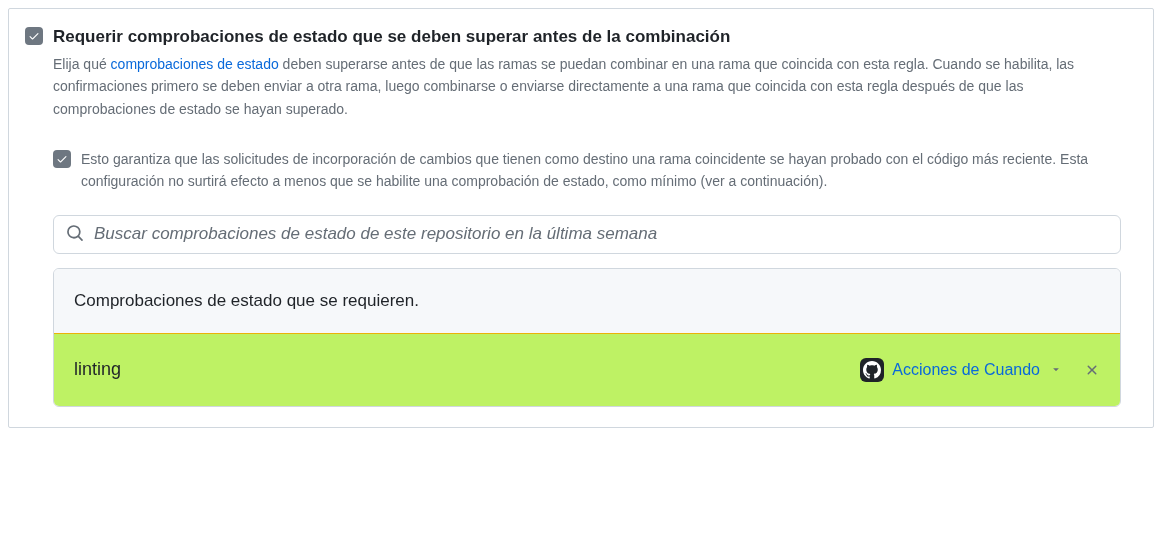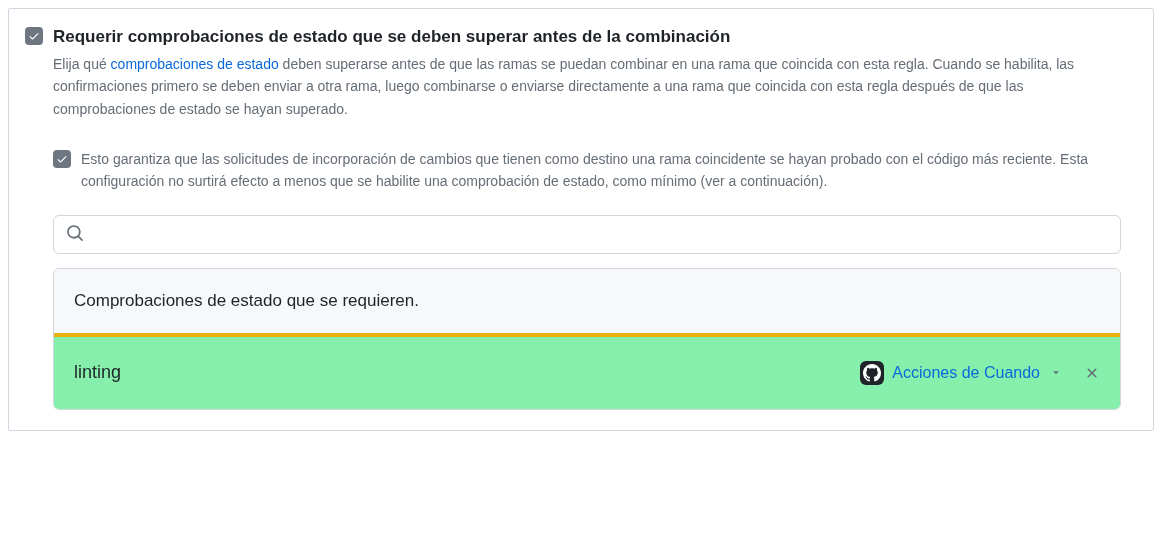--- a/index.html
+++ b/index.html
@@ -102,27 +102,27 @@
       margin-left: 28px;
       border: 1px solid #d0d7de;
       border-radius: 6px;
       overflow: hidden;
     }
     .checks-header {
       background: #f6f8fa;
       padding: 22px 20px;
       font-size: 17px;
       color: #1f2328;
-      border-bottom: 4px solid #eab308;
+      border-bottom: 1px solid #eab308;
     }
     .checks-row {
       display: flex;
       align-items: center;
       padding: 24px 20px;
-      background: #86efac;
+      background: #bef264;
     }
     .check-name {
       flex: 1;
       font-size: 18px;
       color: #1f2328;
     }
     .source-wrap {
       display: flex;
       align-items: center;
       gap: 8px;
@@ -189,20 +189,21 @@
     </div>
   </div>
 
   <div class="search-row">
     <div class="search-input-wrap">
       <span class="search-icon">
         <svg width="18" height="18" viewBox="0 0 16 16" fill="currentColor">
             <path d="M10.68 11.74a6 6 0 01-7.922-8.982 6 6 0 018.982 7.922l3.04 3.04a.749.749 0 01-.326 1.275.749.749 0 01-.734-.215zM11.5 7a4.499 4.499 0 10-8.997 0A4.499 4.499 0 0011.5 7z"></path>
           </svg>
       </span>
+      <input type="text" class="search-input" placeholder="Buscar comprobaciones de estado de este repositorio en la última semana" style="">
     </div>
   </div>
 
   <div class="checks-panel">
     <div class="checks-header">Comprobaciones de estado que se requieren.</div>
     <div class="checks-row">
       <div class="check-name">linting</div>
       <div class="source-wrap">
         <span class="source-icon">
           <svg width="18" height="18" viewBox="0 0 16 16" fill="#ffffff">

